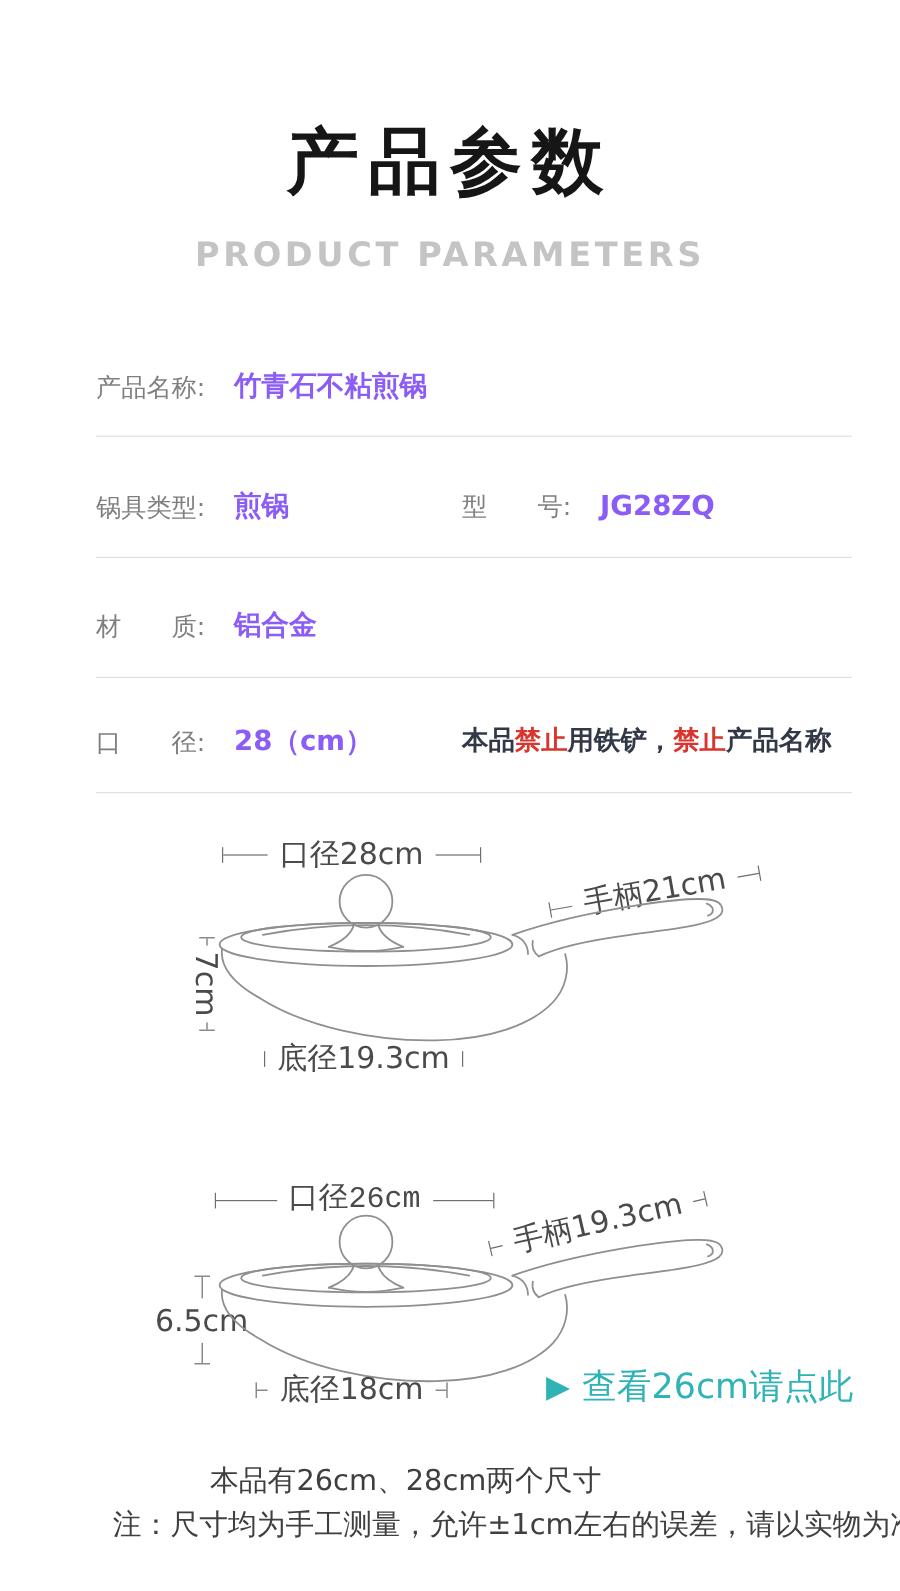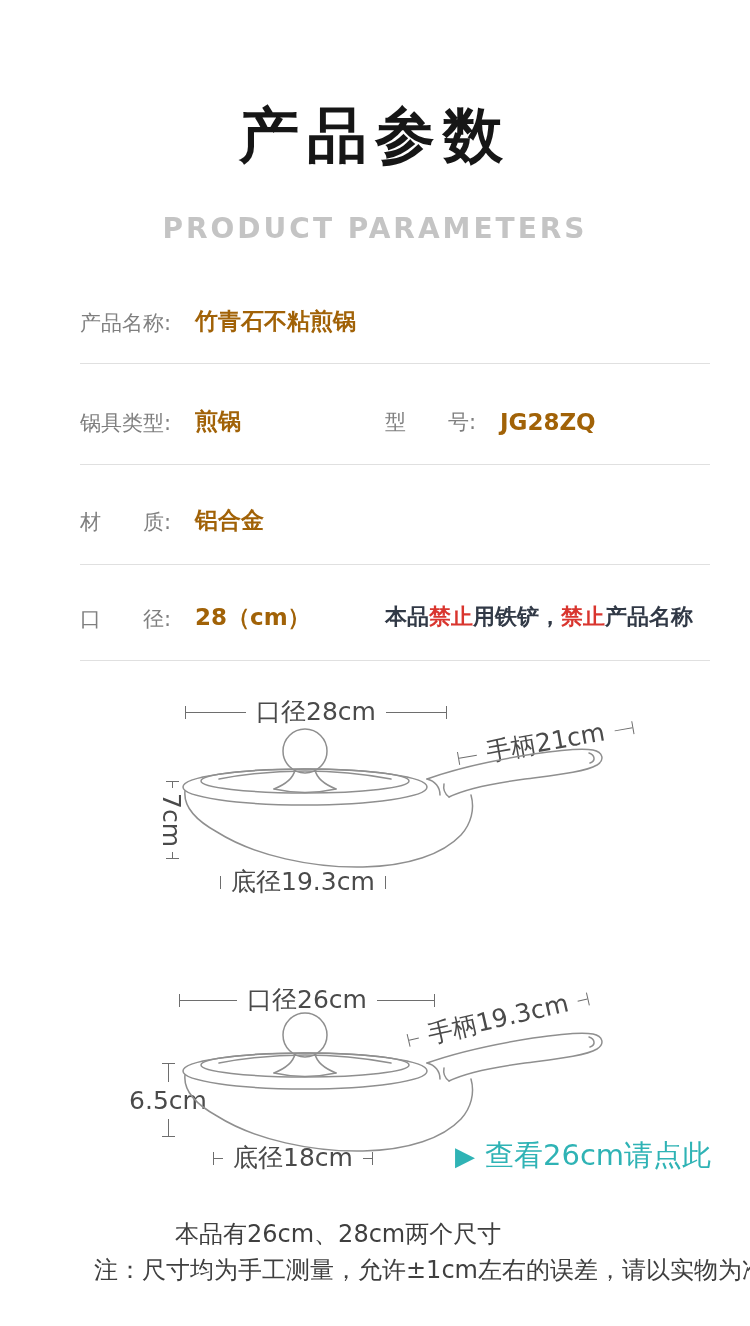--- a/index.html
+++ b/index.html
@@ -3,33 +3,33 @@
 <meta charset="utf-8">
 <style>
   html,body{margin:0;padding:0;background:#fff;}
   .page{position:relative;width:750px;height:1326px;background:#ffffff;overflow:hidden;
         font-family:"DejaVu Sans","Liberation Sans",sans-serif;}
 
   
   .title{position:absolute;top:102px;left:0;width:750px;text-align:center;
          font-size:60px;font-weight:900;letter-spacing:8px;color:#161616;line-height:1.1;}
   .subtitle{position:absolute;top:196px;left:0;width:750px;text-align:center;
-            font-size:28px;font-weight:bold;letter-spacing:3px;color:#c4c4c4;margin-top:16px;}
+            font-size:28px;font-weight:bold;letter-spacing:3px;color:#c4c4c4;}
 
   
   .spec-row{position:absolute;left:80px;right:40px;display:flex;align-items:center;
             border-bottom:1px solid #e0e0e0;}
   .row1{top:280px;height:83px;}
   .row2{top:363px;height:99px;padding-top:16px;box-sizing:content-box;height:85px;}
   .row3{top:462px;height:88px;padding-top:14px;}
   .row4{top:564px;height:86px;padding-top:10px;}
   .cell-left{width:305px;flex:0 0 305px;display:flex;align-items:flex-end;}
   .cell-right{flex:1;display:flex;align-items:center;}
   .spec-label{display:inline-block;min-width:115px;font-size:21px;color:#7f7f7f;white-space:nowrap;}
-  .spec-value{font-size:23px;font-weight:bold;color:#a16207;white-space:nowrap;}
+  .spec-value{font-size:23px;font-weight:bold;color:#8b5cf6;white-space:nowrap;}
   .weight-lines .spec-value{display:block;line-height:1.55;}
   .warn{font-size:22px;font-weight:bold;color:#313946;white-space:nowrap;}
   .warn .red{color:#d9352e;}
 
   
   .h-dim{position:absolute;display:flex;align-items:center;height:32px;
          color:#4a4a4a;font-size:25px;}
   .h-dim .dline{flex:1;height:0;border-top:1px solid #6e6e6e;}
   .h-dim .dtick{flex:0 0 1px;width:1px;height:13px;background:#6e6e6e;}
   .h-dim .dlabel{padding:0 10px;white-space:nowrap;line-height:32px;}
@@ -119,21 +119,21 @@
         <span class="spec-label">口　　径:</span>
         <span class="spec-value">28（cm）</span>
       </div>
       <div class="cell-right">
         <span class="warn"><span>本品</span><span class="red">禁止</span><span>用铁铲，</span><span class="red">禁止</span><span>产品名称</span></span>
       </div>
     </div>
   </div>
 
   <div>
-    <div class="h-dim" style="left:185px;top:696px;width:262px;">
+    <div class="h-dim" style="left:185px;top:696px;width:216px;">
       <span class="dtick"></span>
         <span class="dline"></span>
       <span class="dlabel">口径28cm</span>
       <span class="dline"></span>
         <span class="dtick"></span>
     </div>
     <div class="h-dim rot" style="left:458px;top:742px;width:178px;transform:rotate(-10deg);">
       <span class="dtick"></span>
         <span class="dline"></span>
       <span class="dlabel">手柄21cm</span>
@@ -153,21 +153,21 @@
     <div class="h-dim" style="left:220px;top:866px;width:162px;">
       <span class="dtick"></span>
         <span class="dline"></span>
       <span class="dlabel">底径19.3cm</span>
       <span class="dline"></span>
         <span class="dtick"></span>
     </div>
   </div>
 
   <div>
-    <div class="h-dim" style="left:179px;top:984px;width:256px;">
+    <div class="h-dim" style="left:179px;top:984px;width:233px;font-family:Liberation Mono, monospace;">
       <span class="dtick"></span>
         <span class="dline"></span>
       <span class="dlabel">口径26cm</span>
       <span class="dline"></span>
         <span class="dtick"></span>
     </div>
     <div class="h-dim rot" style="left:408px;top:1024px;width:185px;transform:rotate(-13deg);">
       <span class="dtick"></span>
         <span class="dline"></span>
       <span class="dlabel">手柄19.3cm</span>

